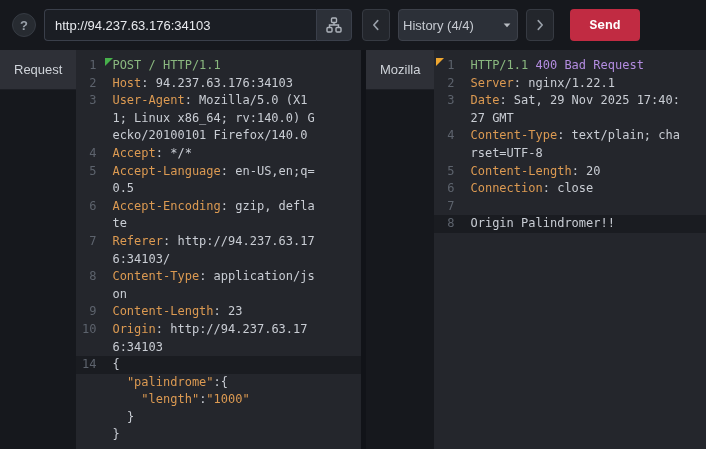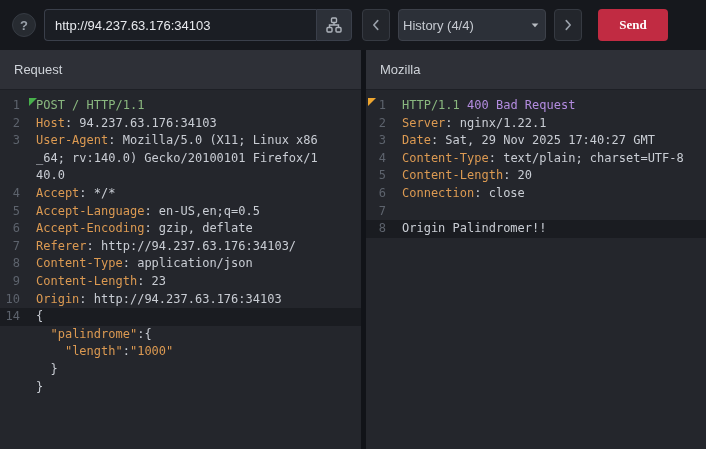--- a/index.html
+++ b/index.html
@@ -20,28 +20,28 @@
   .topbar{height:50px;flex:0 0 50px;display:flex;align-items:center;padding:0 12px;gap:8px;background:#16181d}
   .help-btn{width:24px;height:24px;border-radius:50%;background:#272b31;border:1px solid #363b43;
     color:#9aa1aa;display:flex;align-items:center;justify-content:center;font-size:13px;font-weight:bold;cursor:pointer;flex:0 0 24px}
   .url-group{display:flex;height:32px;width:308px;margin-right:2px}
   .url-input{flex:1;background:#1b1e24;border:1px solid #3a3f4a;border-right:none;border-radius:4px 0 0 4px;
     color:#e8eaee;padding:0 10px;font-size:13px;font-family:"Liberation Sans","DejaVu Sans",sans-serif;outline:none;min-width:0}
   .sitemap-btn{width:36px;background:#2c3038;border:1px solid #3a3f4a;border-radius:0 4px 4px 0;
     display:flex;align-items:center;justify-content:center;cursor:pointer}
   .nav-btn{width:28px;height:32px;background:#23262c;border:1px solid #363a42;border-radius:4px;
     color:#9aa1aa;display:flex;align-items:center;justify-content:center;cursor:pointer;flex:0 0 28px}
-  .history-btn{height:32px;width:148px;background:#2c3038;border:1px solid #3d414a;border-radius:4px;
+  .history-btn{height:32px;width:120px;background:#2c3038;border:1px solid #3d414a;border-radius:4px;
     color:#c6cad1;display:flex;align-items:center;justify-content:space-between;padding:0 4px;font-size:13px;cursor:pointer}
   .send-btn{height:32px;width:70px;margin-left:8px;background:var(--send_button);border:none;border-radius:4px;
-    color:#ffffff;font-size:13px;font-weight:600;cursor:pointer;font-family:Liberation Serif, serif}
+    color:#ffffff;font-size:13px;font-weight:600;cursor:pointer;font-family:Liberation Mono, monospace}
 
   
   .panes{flex:1;display:flex;min-height:0}
-  .pane{display:flex;flex-direction:column;min-width:0}
+  .pane{display:flex;flex-direction:row;min-width:0}
   .pane.left{width:361px;flex:0 0 361px}
   .divider{width:5px;flex:0 0 5px;background:#111318;cursor:col-resize}
   .pane.right{flex:1}
   .pane-header{height:40px;flex:0 0 40px;background:#2e3037;border-bottom:1px solid #1d1f25;
     display:flex;align-items:center;justify-content:space-between;padding:0 14px;font-size:13px;color:#cfd3d9}
   .toggle{display:flex;border:1px solid #4a4e58;border-radius:4px;overflow:hidden}
   .seg{padding:5px 13px;font-size:12.5px;background:transparent;color:#8d939c;border:none;cursor:pointer;font-family:inherit;line-height:1}
   .seg + .seg{border-left:1px solid #4a4e58}
   .seg.active{color:#f0f2f5;background:rgba(255,255,255,0.07)}
 

